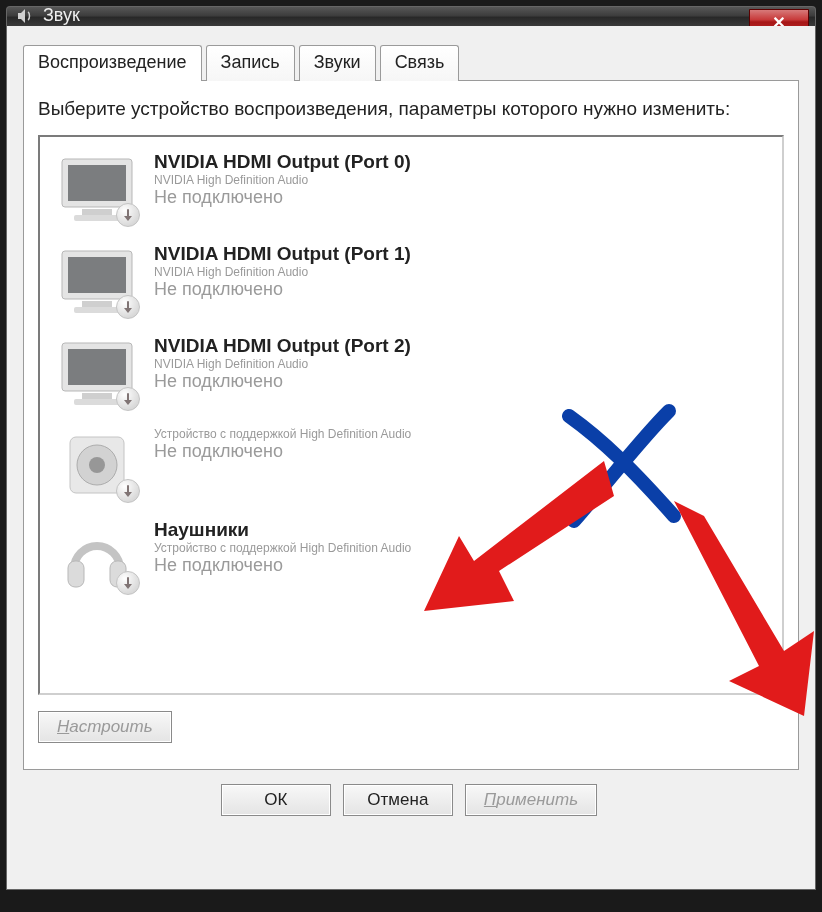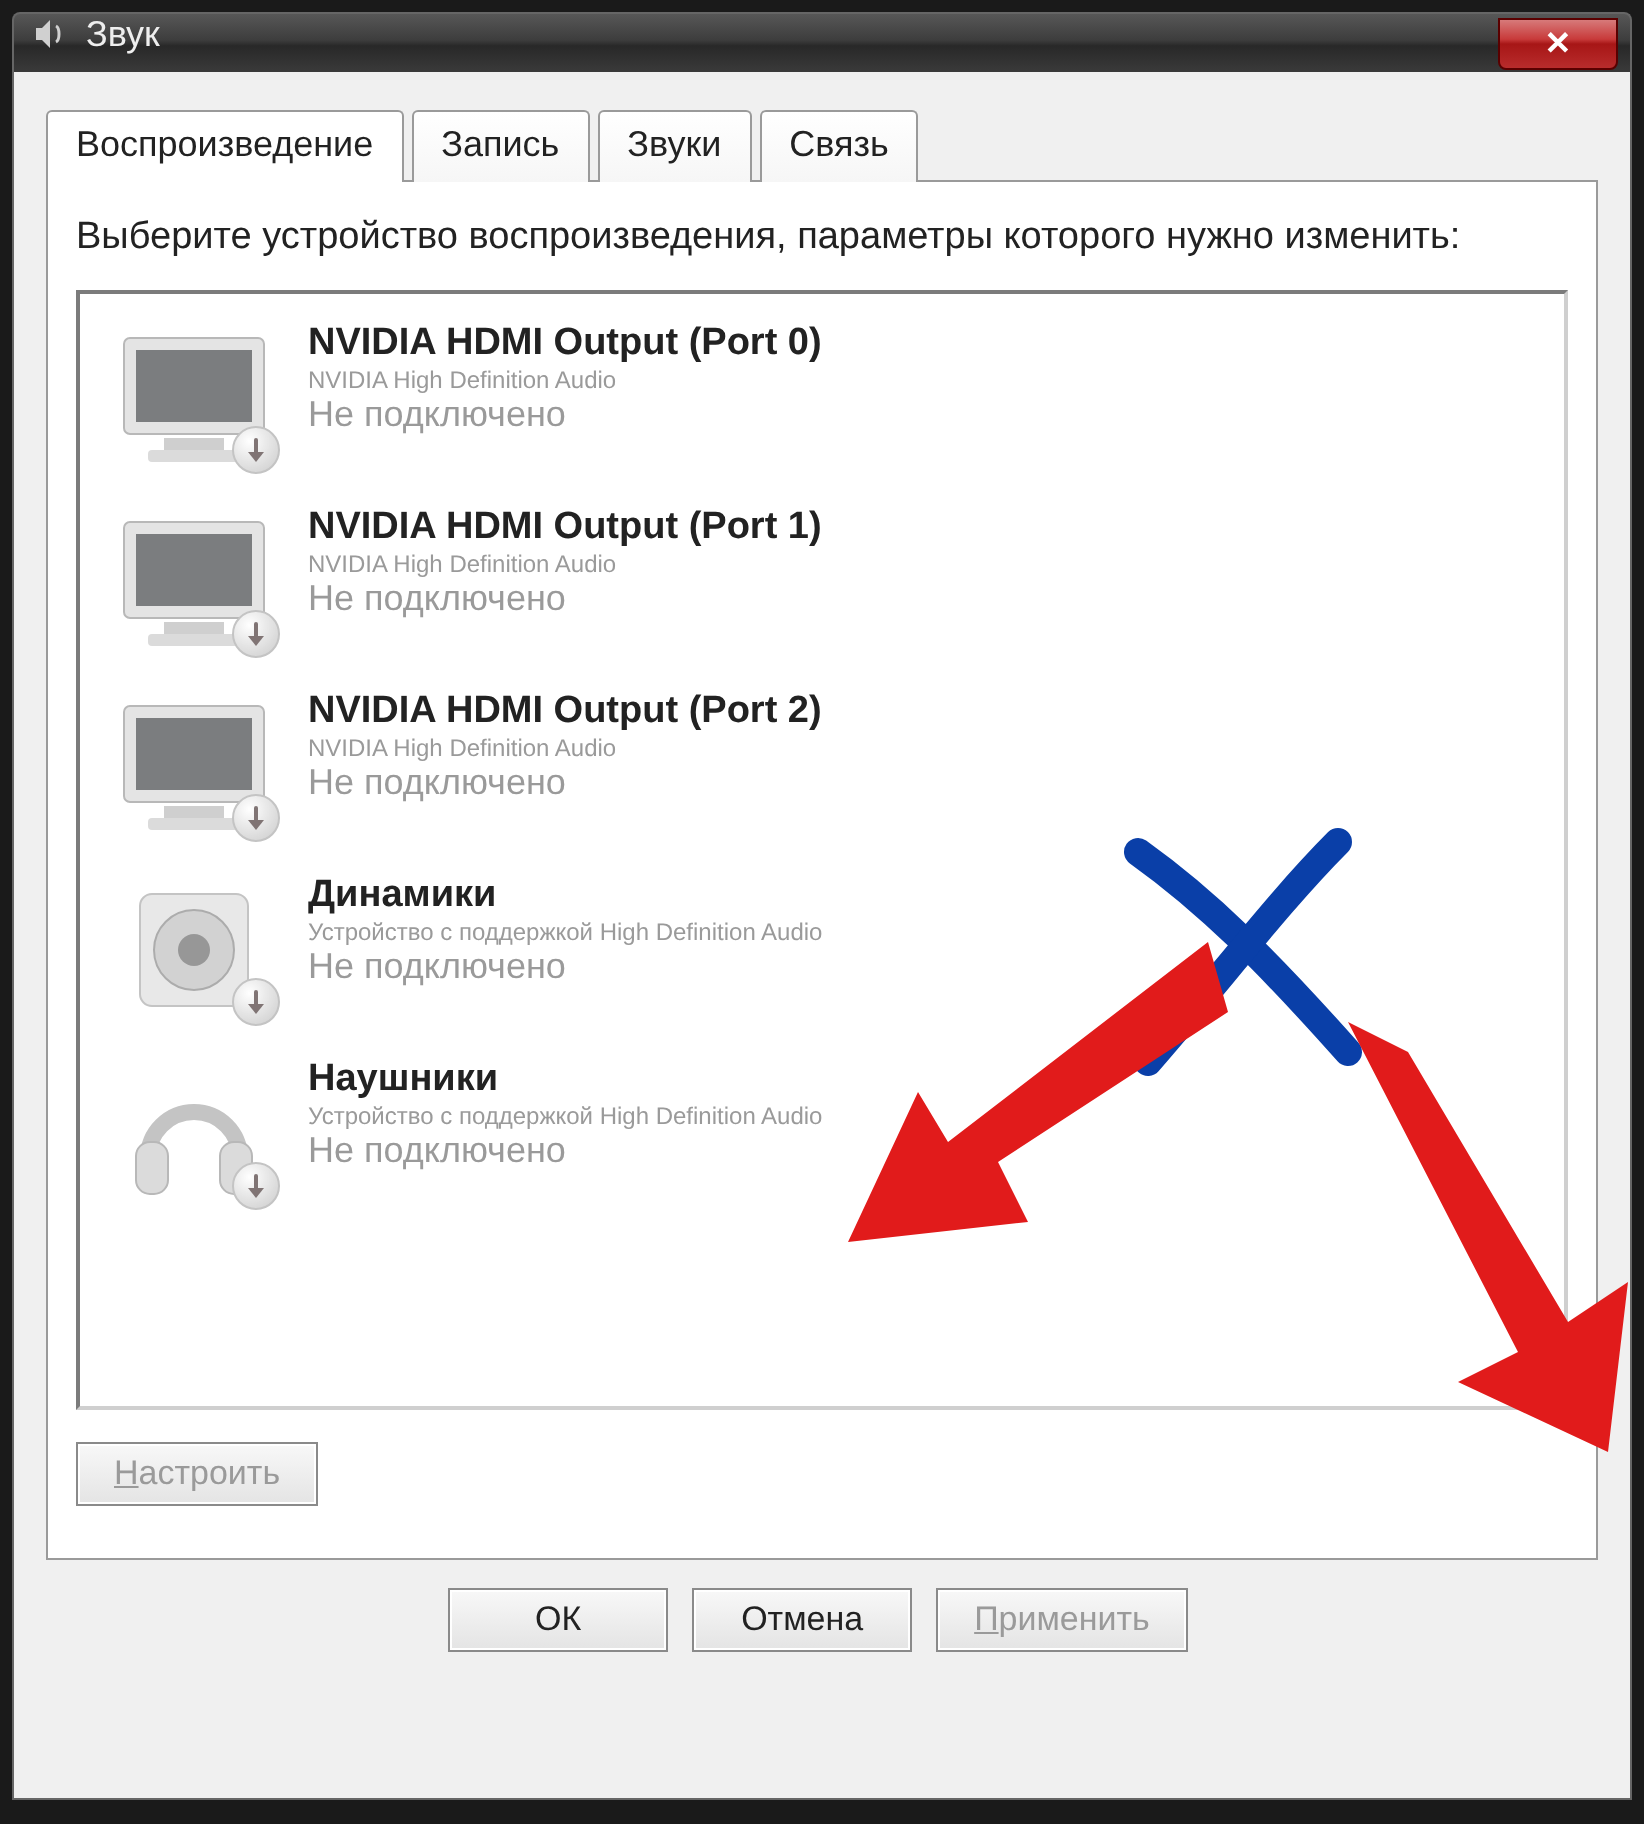--- a/index.html
+++ b/index.html
@@ -14,23 +14,23 @@
     overflow: hidden;
   }
   .window-frame {
     width: 822px;
     height: 912px;
     background: #1a1a1a;
     padding: 6px;
     position: relative;
   }
   .titlebar {
-    height: 30px;
-    display: flex;
-    align-items: flex-start;
+    height: 20px;
+    display: flex;
+    align-items: flex-end;
     background: linear-gradient(to bottom, #575757, #3d3d3d 45%, #282828 55%, #3a3a3a);
     border-radius: 4px 4px 0 0;
     position: relative;
     padding-left: 8px;
     border: 1px solid #666;
     border-bottom: none;
   }
   .title-icon {
     width: 20px;
     height: 20px;
@@ -159,21 +159,21 @@
     background: linear-gradient(to bottom,#f8f8f8,#e4e4e4);
     border: 1px solid #8a8a8a;
     box-shadow: inset 0 0 0 1px #fff;
     padding: 5px 18px;
     font-size: 17px;
     color: #222;
     cursor: pointer;
     min-width: 110px;
     text-align: center;
   }
-  .btn.disabled { color: #9a9a9a; cursor: default; }
+  .btn.disabled { color: #9a9a9a; cursor: default; font-style: italic; }
   .underline-first::first-letter { text-decoration: underline; }
 
   .dialog-buttons {
     display: flex;
     justify-content: center;
     gap: 12px;
     margin-top: 14px;
     padding-right: 4px;
   }
 
@@ -291,21 +291,20 @@
               <circle cx="45" cy="40" r="8" fill="#6b6b6b"></circle>
             </svg>
             <div class="status-badge">
               <svg viewBox="0 0 14 14">
                   <path d="M7 2v7" stroke="#c01919" stroke-width="2" stroke-linecap="round"></path>
                   <polygon points="3,8 11,8 7,13" fill="#c01919"></polygon>
                 </svg>
             </div>
           </div>
           <div class="device-text">
-            <div class="device-name">Динамики</div>
             <div class="device-driver">Устройство с поддержкой High Definition Audio</div>
             <div class="device-status">Не подключено</div>
           </div>
         </div>
 
         <div class="device-item">
           <div class="device-icon-wrap">
             <svg viewBox="0 0 90 80" width="90" height="80">
               <path d="M22 52 a23 23 0 0 1 46 0" stroke="#aaa" stroke-width="8" fill="none"></path>
               <rect x="16" y="44" width="16" height="26" rx="7" fill="#ccc" stroke="#999"></rect>

